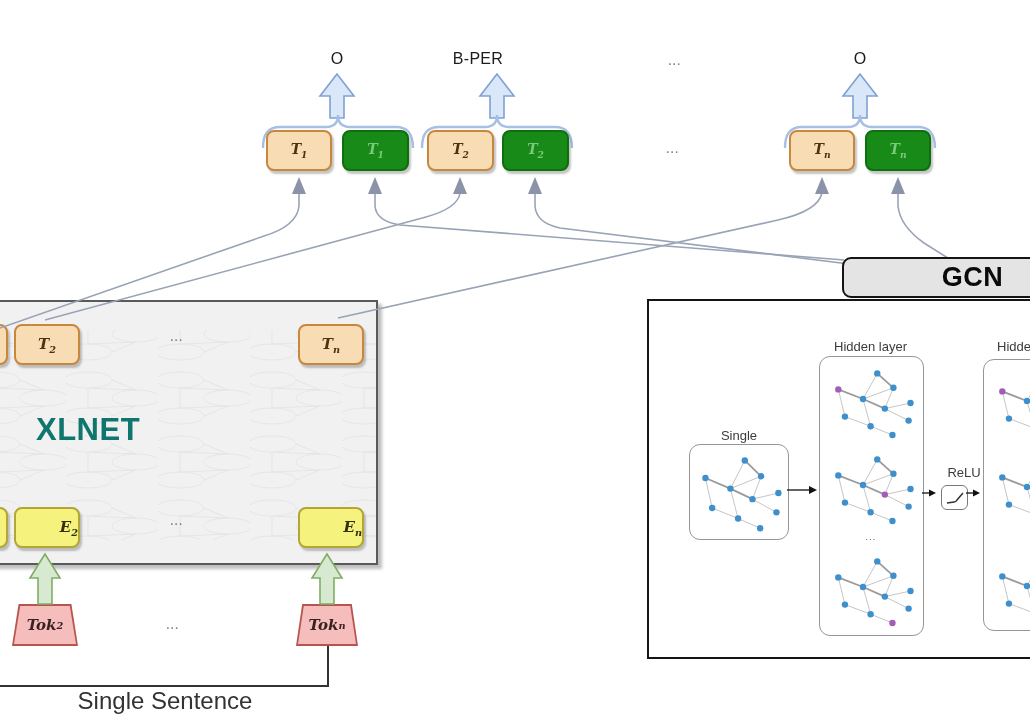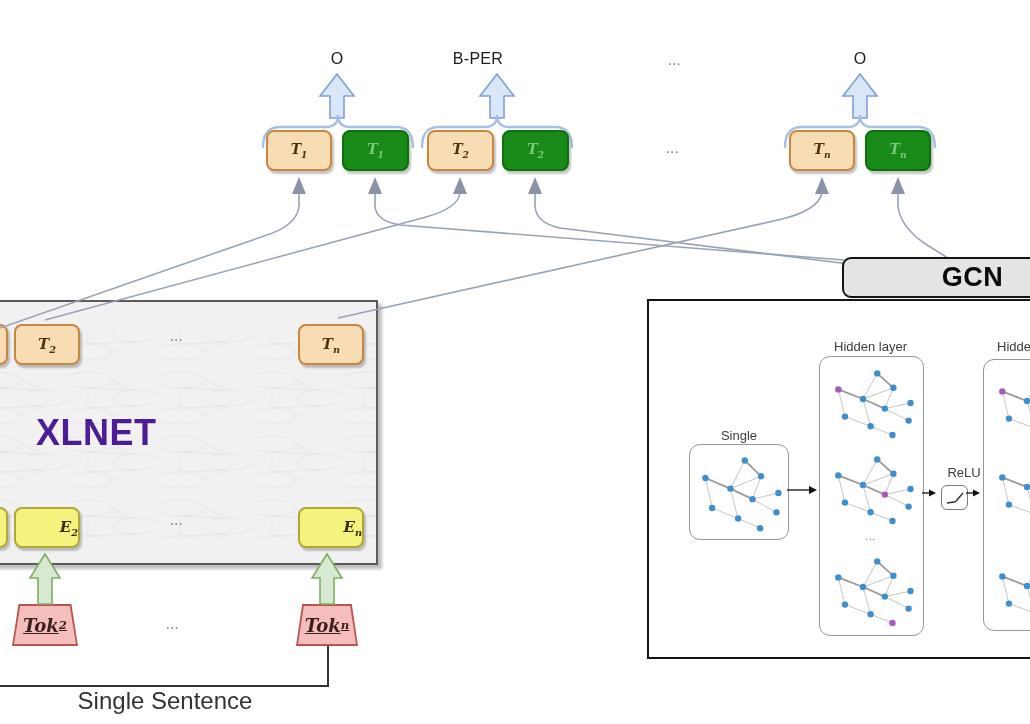--- a/index.html
+++ b/index.html
@@ -18,37 +18,37 @@
   .tbox{position:absolute;top:130px;height:41px;border-radius:8px;display:flex;
         align-items:center;justify-content:center;font-size:14px;box-sizing:border-box;
         box-shadow:2px 3px 2px rgba(110,110,110,.40);}
   .tbox.orange{background:#f8ddb4;border:2px solid #c8873f;color:#4a3310;}
   .tbox.green{background:#188a18;border:2px solid #0d6f0d;color:#7ec87e;}
 
   
   #xlnet-box{position:absolute;left:-28px;top:300px;width:406px;height:265px;
              background:#f2f1f2;border:2px solid #5a5a5a;box-sizing:border-box;
              box-shadow:4px 4px 3px rgba(0,0,0,.25);z-index:3;}
-  #xlnet-title{position:absolute;left:62px;top:110px;font-size:36px;font-weight:bold;
-               color:#4c1d95;letter-spacing:.5px;z-index:2;}
+  #xlnet-title{position:absolute;left:62px;top:110px;font-size:31px;font-weight:bold;
+               color:#0f766e;letter-spacing:.5px;z-index:2;}
   .inbox{position:absolute;height:41px;width:66px;border-radius:8px;display:flex;
          align-items:center;justify-content:center;font-size:15px;box-sizing:border-box;
          box-shadow:2px 3px 2px rgba(90,90,90,.35);z-index:2;}
   .inbox.orange{background:#f8ddb4;border:2px solid #c8873f;color:#4a3310;}
   .inbox.yellow{background:#f5f37e;border:2px solid #b1a636;color:#33300a;}
   .trow{top:22px;} .erow{top:205px;justify-content:flex-end;}
 
   
   .tok-shape{position:absolute;top:604px;height:42px;z-index:3;}
   .tok-border{position:absolute;inset:0;background:#b85450;
               clip-path:polygon(10% 0,90% 0,100% 100%,0 100%);}
   .tok-fill{position:absolute;inset:2px;background:#f6bdbd;
             clip-path:polygon(10% 0,90% 0,100% 100%,0 100%);}
   .tok-text{position:absolute;inset:0;display:flex;align-items:center;justify-content:center;
-            font-size:18px;color:#3a2020;text-decoration:underline;}
+            font-size:15px;color:#3a2020;}
 
   #sentence-caption{position:absolute;left:58px;top:687px;width:214px;text-align:center;
                     font-size:24px;font-weight:500;color:#333;z-index:3;}
 
   
   #gcn-box{position:absolute;left:647px;top:299px;width:400px;height:360px;background:#fff;
            border:2.5px solid #151515;box-sizing:border-box;z-index:3;}
   #gcn-tab{position:absolute;left:842px;top:257px;width:205px;height:41px;background:#e4e4e4;
            border:2.5px solid #141414;border-radius:9px;box-sizing:border-box;z-index:6;
            display:flex;align-items:center;}

